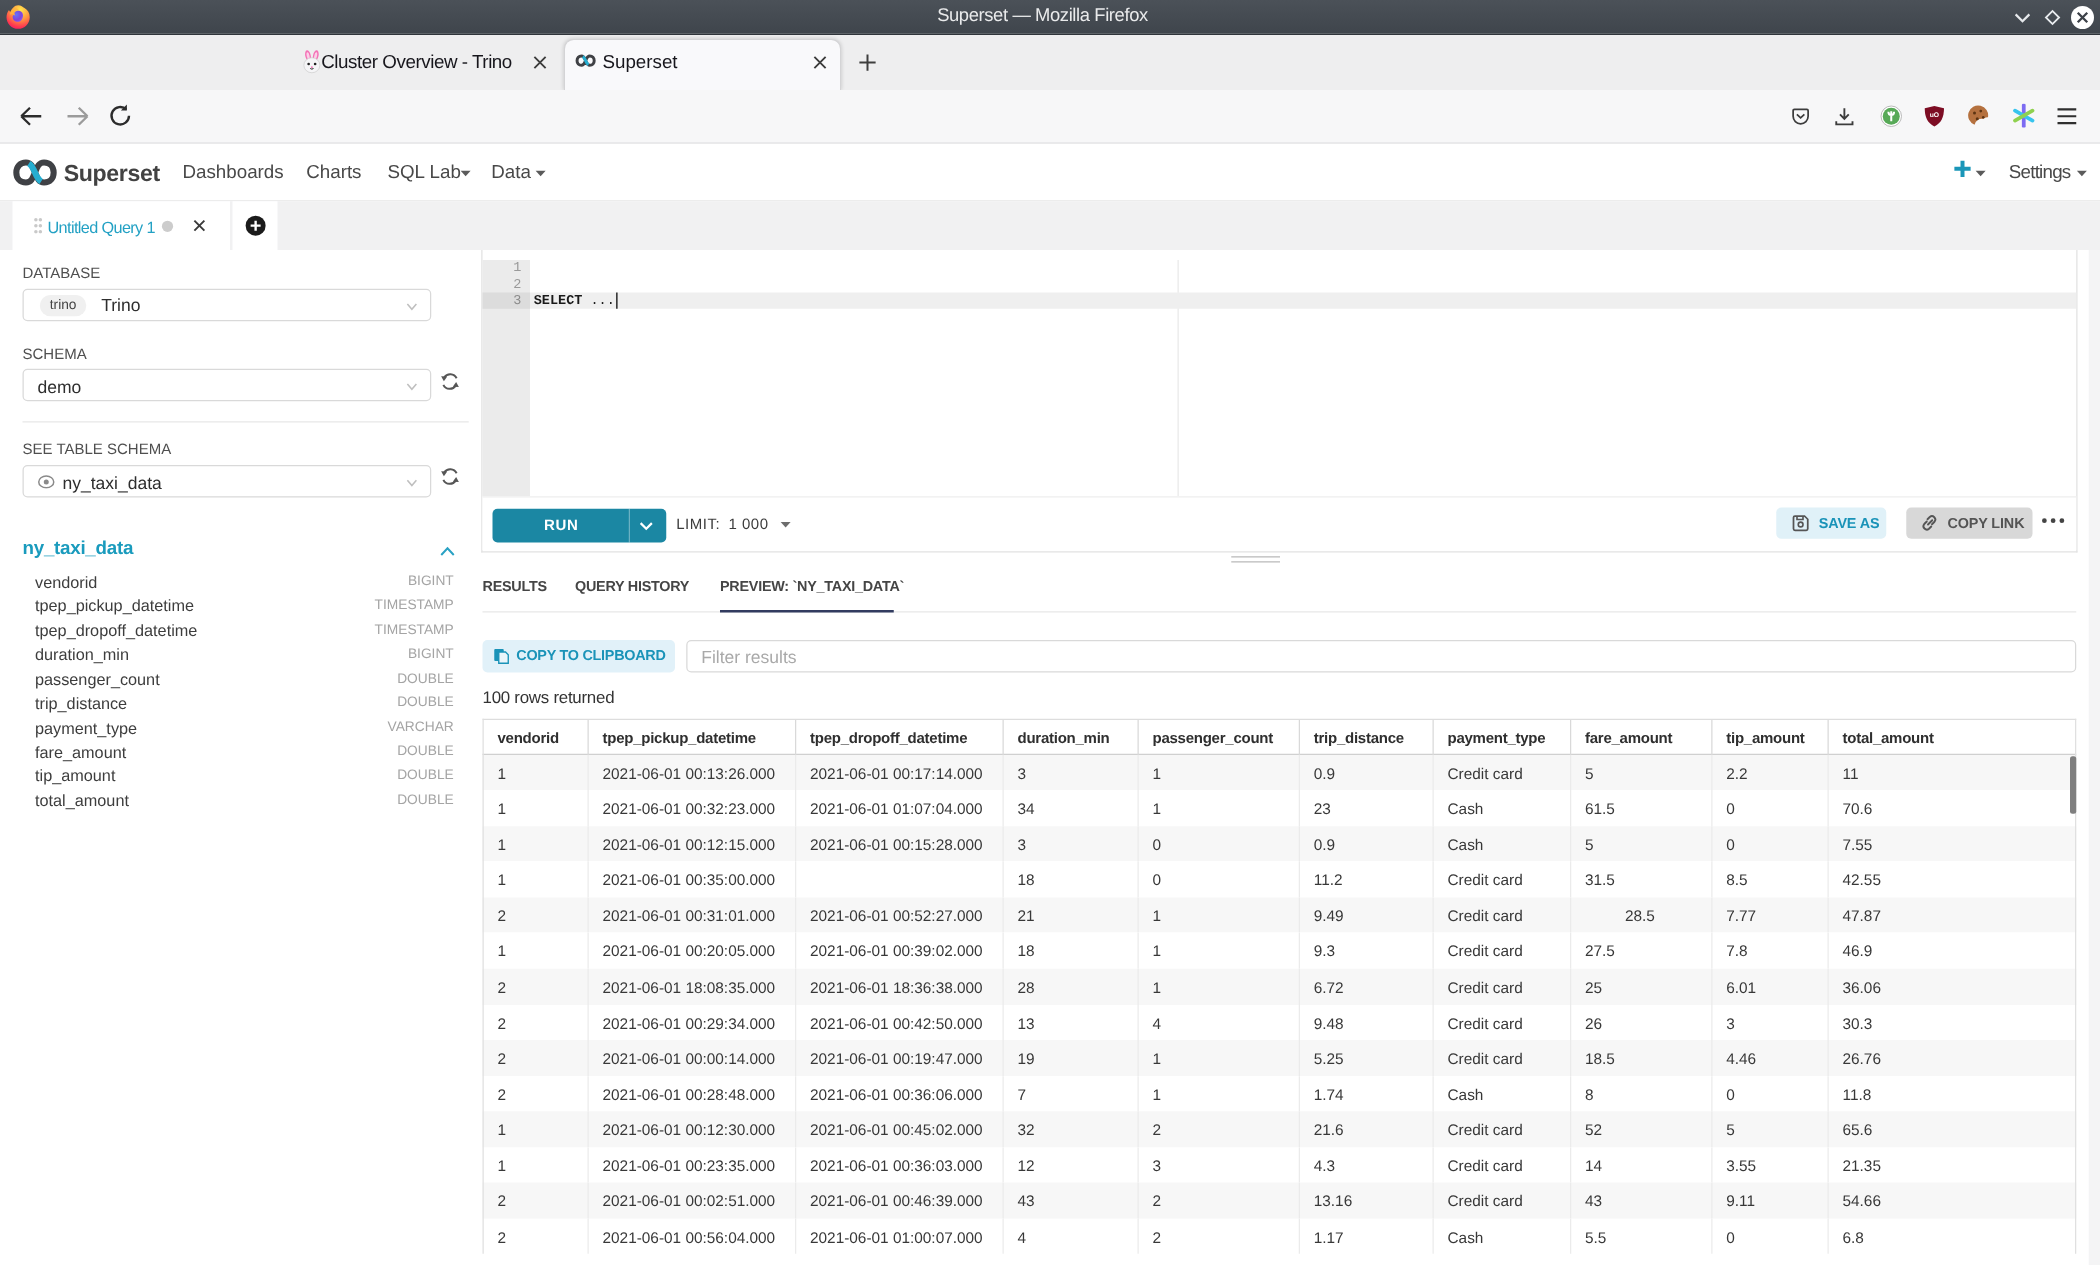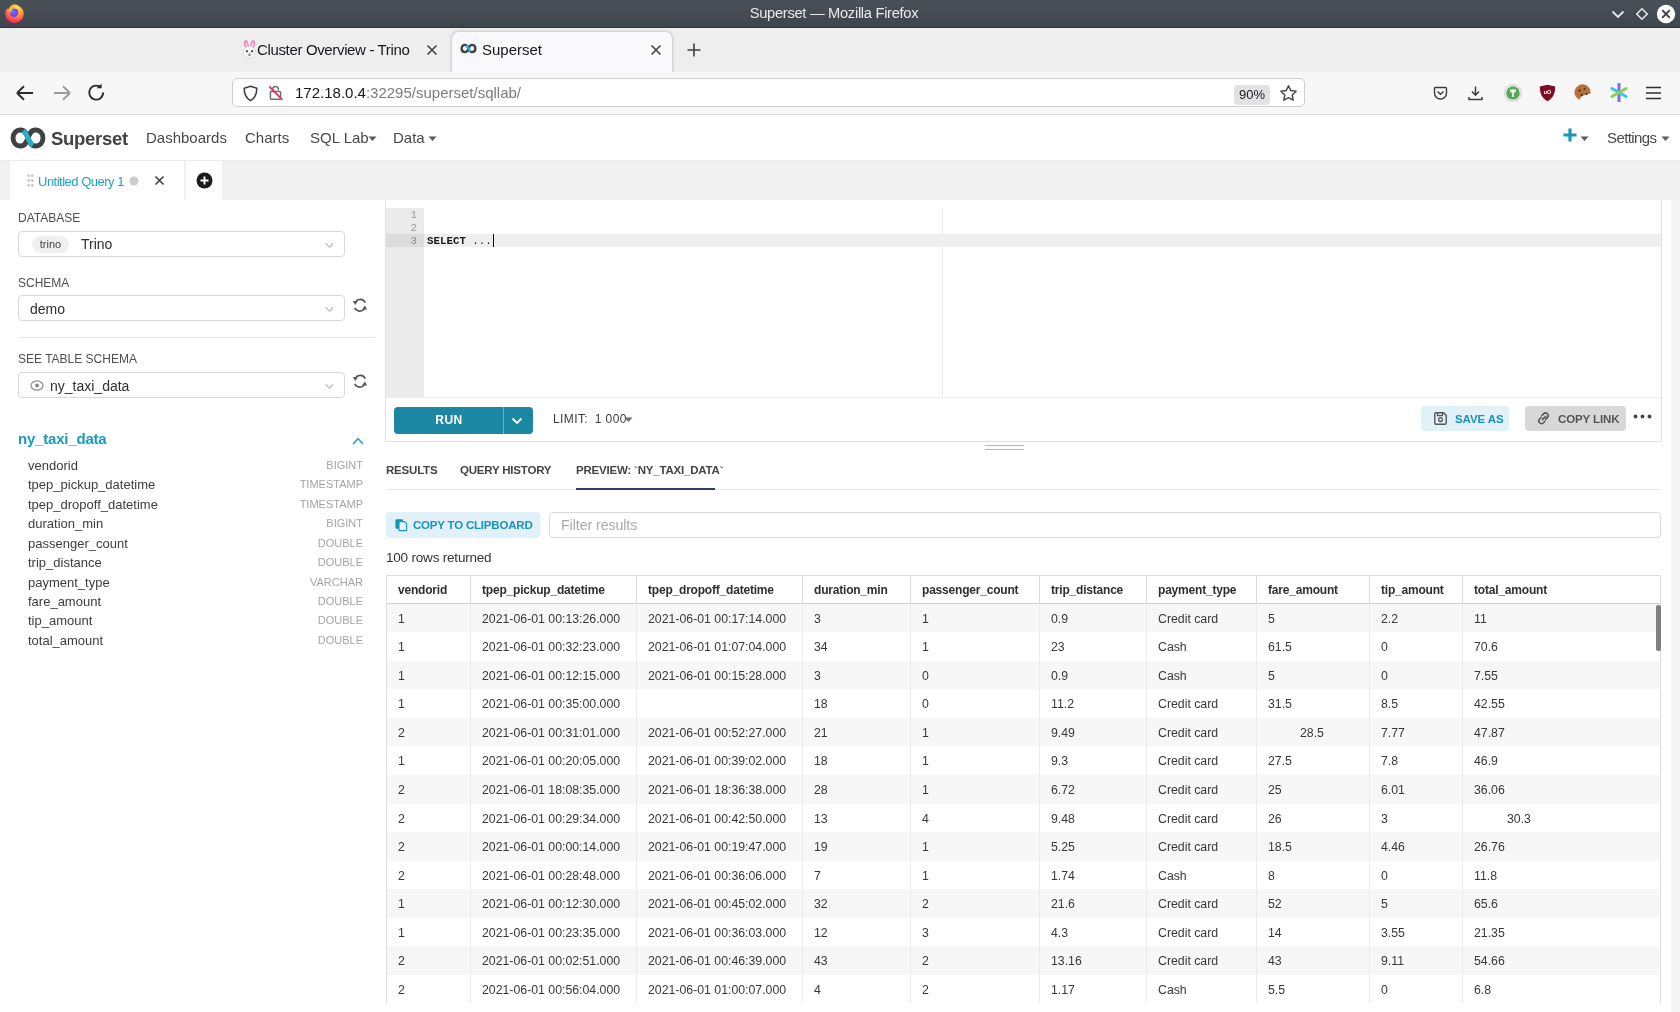--- a/index.html
+++ b/index.html
@@ -141,35 +141,20 @@
   <svg class="abs" style="left:15px;top:12px;" width="20" height="18" viewBox="0 0 20 18">
     <path d="M2 9 L18 9 M2 9 L9 2.2 M2 9 L9 15.8" stroke="#2c2c2c" stroke-width="1.9" fill="none"></path>
   </svg>
   <svg class="abs" style="left:52px;top:12px;" width="20" height="18" viewBox="0 0 20 18">
     <path d="M18 9 L2 9 M18 9 L11 2.2 M18 9 L11 15.8" stroke="#9b9b9b" stroke-width="1.9" fill="none"></path>
   </svg>
   <svg class="abs" style="left:87px;top:10px;" width="19" height="21" viewBox="0 0 19 21">
     <path d="M16.2 10.6 A7 7 0 1 1 14.1 5.6" fill="none" stroke="#2c2c2c" stroke-width="1.9"></path>
     <path d="M14.5 1.5 L14.5 6.3 L9.7 6.3 Z" fill="#2c2c2c"></path>
   </svg>
-  <div id="urlbox">
-    <svg class="abs" style="left:10px;top:6px;" width="15" height="17" viewBox="0 0 15 17">
-      <path d="M7.5 1.2 L13.8 3.2 C13.8 8.5 12.3 13 7.5 15.6 C2.7 13 1.2 8.5 1.2 3.2 Z" fill="none" stroke="#3a3a3a" stroke-width="1.5"></path>
-    </svg>
-    <svg class="abs" style="left:34px;top:5px;" width="18" height="18" viewBox="0 0 18 18">
-      <rect x="3.4" y="7.6" width="10.2" height="7.6" rx="1" fill="none" stroke="#707070" stroke-width="1.5"></rect>
-      <path d="M5.6 7.6 L5.6 5.4 A2.9 2.9 0 0 1 11.4 5.4 L11.4 6.2" fill="none" stroke="#707070" stroke-width="1.5"></path>
-      <path d="M2.2 2.4 L15.4 15.8" stroke="#e8335c" stroke-width="1.8"></path>
-    </svg>
-    <div class="abs" style="left:62px;top:5px;font-size:15px;color:#18171d;">172.18.0.4<span style="color:#7c7c7c;">:32295/superset/sqllab/</span></div>
-    <div id="zoombadge">90%</div>
-    <svg class="abs" style="left:1046px;top:5px;" width="19" height="19" viewBox="0 0 19 19">
-      <path d="M9.5 1.8 L11.8 6.6 L17.1 7.3 L13.2 11 L14.2 16.2 L9.5 13.7 L4.8 16.2 L5.8 11 L1.9 7.3 L7.2 6.6 Z" fill="none" stroke="#4a4a4a" stroke-width="1.5" stroke-linejoin="round"></path>
-    </svg>
-  </div>
 
   <svg class="abs" style="left:1433px;top:14px;" width="15" height="15" viewBox="0 0 15 15">
     <path d="M1.5 2.5 C1.5 1.9 1.9 1.5 2.5 1.5 L12.5 1.5 C13.1 1.5 13.5 1.9 13.5 2.5 L13.5 7 A6 6 0 0 1 1.5 7 Z" fill="none" stroke="#3c3c3c" stroke-width="1.4"></path>
     <path d="M4.5 5.5 L7.5 8.3 L10.5 5.5" fill="none" stroke="#3c3c3c" stroke-width="1.4"></path>
   </svg>
   <svg class="abs" style="left:1467px;top:13px;" width="17" height="17" viewBox="0 0 17 17">
     <path d="M8.5 1.5 L8.5 9.5 M5 6.5 L8.5 10.2 L12 6.5" fill="none" stroke="#3c3c3c" stroke-width="1.5"></path>
     <path d="M2 12 L2 14.5 L15 14.5 L15 12" fill="none" stroke="#3c3c3c" stroke-width="1.5"></path>
   </svg>
   <svg class="abs" style="left:1504px;top:12px;" width="18" height="18" viewBox="0 0 18 18">
@@ -332,21 +317,21 @@
   <div class="abs" style="left:107px;top:34px;width:1.4px;height:13px;background:#000;"></div>
 
   <div id="runrow">
     <div id="runbtn">
       <div class="abs" style="left:0;top:0;width:110px;height:27px;text-align:center;line-height:27px;font-size:12px;font-weight:bold;letter-spacing:0.5px;">RUN</div>
       <div class="abs" style="left:109px;top:0;width:1px;height:27px;background:rgba(255,255,255,0.35);"></div>
       <svg class="abs" style="left:117px;top:10px;" width="12" height="8" viewBox="0 0 12 8">
           <path d="M1.5 1.5 L6 6 L10.5 1.5" fill="none" stroke="#fff" stroke-width="1.8"></path>
         </svg>
     </div>
-    <div class="abs" style="left:155px;top:14px;font-size:12px;color:#3c3c3c;letter-spacing:0.4px;margin-left:12px;">LIMIT: <span style="margin-left:3px;">1 000</span></div>
+    <div class="abs" style="left:155px;top:14px;font-size:12px;color:#3c3c3c;letter-spacing:0.4px;">LIMIT: <span style="margin-left:3px;">1 000</span></div>
     <svg class="abs" style="left:238px;top:19px;" width="9" height="6" viewBox="0 0 9 6">
         <path d="M0.5 0.5 L4.5 5 L8.5 0.5 Z" fill="#6d6d6d"></path>
       </svg>
     <div id="saveas">
       <svg class="abs" style="left:12px;top:5px;" width="15" height="15" viewBox="0 0 15 15">
         <path d="M1.8 3 C1.8 2.3 2.3 1.8 3 1.8 L10.6 1.8 L13.2 4.4 L13.2 12 C13.2 12.7 12.7 13.2 12 13.2 L3 13.2 C2.3 13.2 1.8 12.7 1.8 12 Z" fill="none" stroke="#555" stroke-width="1.4"></path>
         <circle cx="7.5" cy="8.6" r="1.9" fill="none" stroke="#555" stroke-width="1.3"></circle>
         <path d="M4.6 1.8 L4.6 4.6 L9.4 4.6 L9.4 1.8" fill="none" stroke="#555" stroke-width="1.3"></path>
       </svg>
       <div class="abs" style="left:34px;top:7px;font-size:11.5px;font-weight:bold;color:#1a93b8;letter-spacing:-0.1px;">SAVE AS</div>
@@ -559,21 +544,21 @@
 <div class="abs" style="left:386px;top:803.52px;width:1275px;height:28.56px;background:#ffffff;font-size:12.3px;color:#383838;">
     <div class="abs" style="left:12px;top:8px;">2</div>
     <div class="abs" style="left:96px;top:8px;">2021-06-01 00:29:34.000</div>
     <div class="abs" style="left:262px;top:8px;">2021-06-01 00:42:50.000</div>
     <div class="abs" style="left:428px;top:8px;">13</div>
     <div class="abs" style="left:536px;top:8px;">4</div>
     <div class="abs" style="left:665px;top:8px;">9.48</div>
     <div class="abs" style="left:772px;top:8px;">Credit card</div>
     <div class="abs" style="left:882px;top:8px;">26</div>
     <div class="abs" style="left:995px;top:8px;">3</div>
-    <div class="abs" style="left:1088px;top:8px;margin-left:33px;">30.3</div>
+    <div class="abs" style="left:1088px;top:8px;">30.3</div>
     <div class="abs" style="left:84px;top:0;width:1px;height:28.56px;background:#ebebeb;"></div>
     <div class="abs" style="left:250px;top:0;width:1px;height:28.56px;background:#ebebeb;"></div>
     <div class="abs" style="left:416px;top:0;width:1px;height:28.56px;background:#ebebeb;"></div>
     <div class="abs" style="left:524px;top:0;width:1px;height:28.56px;background:#ebebeb;"></div>
     <div class="abs" style="left:653px;top:0;width:1px;height:28.56px;background:#ebebeb;"></div>
     <div class="abs" style="left:760px;top:0;width:1px;height:28.56px;background:#ebebeb;"></div>
     <div class="abs" style="left:870px;top:0;width:1px;height:28.56px;background:#ebebeb;"></div>
     <div class="abs" style="left:983px;top:0;width:1px;height:28.56px;background:#ebebeb;"></div>
     <div class="abs" style="left:1076px;top:0;width:1px;height:28.56px;background:#ebebeb;"></div>
   </div>

